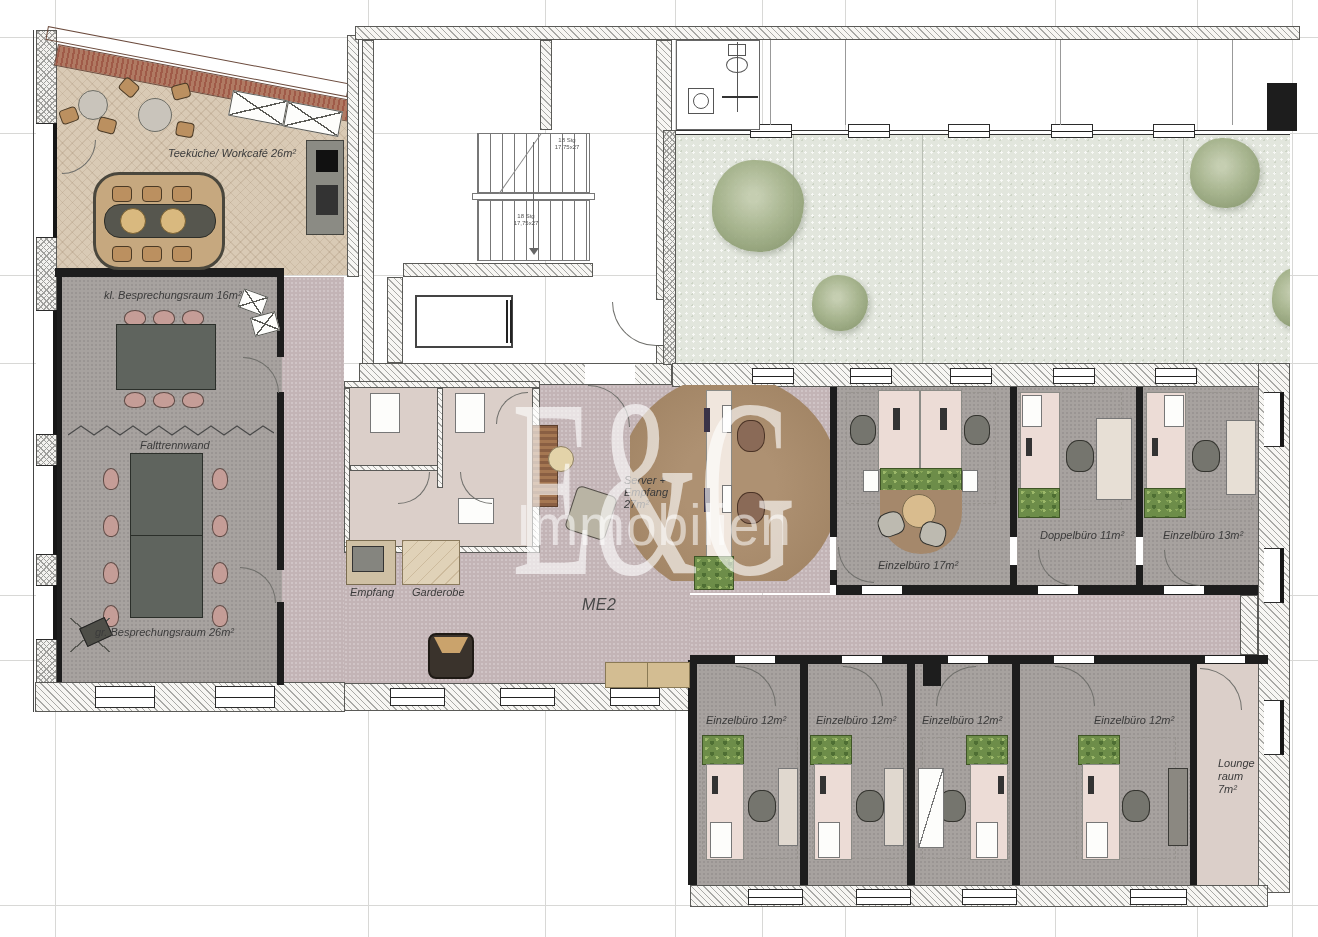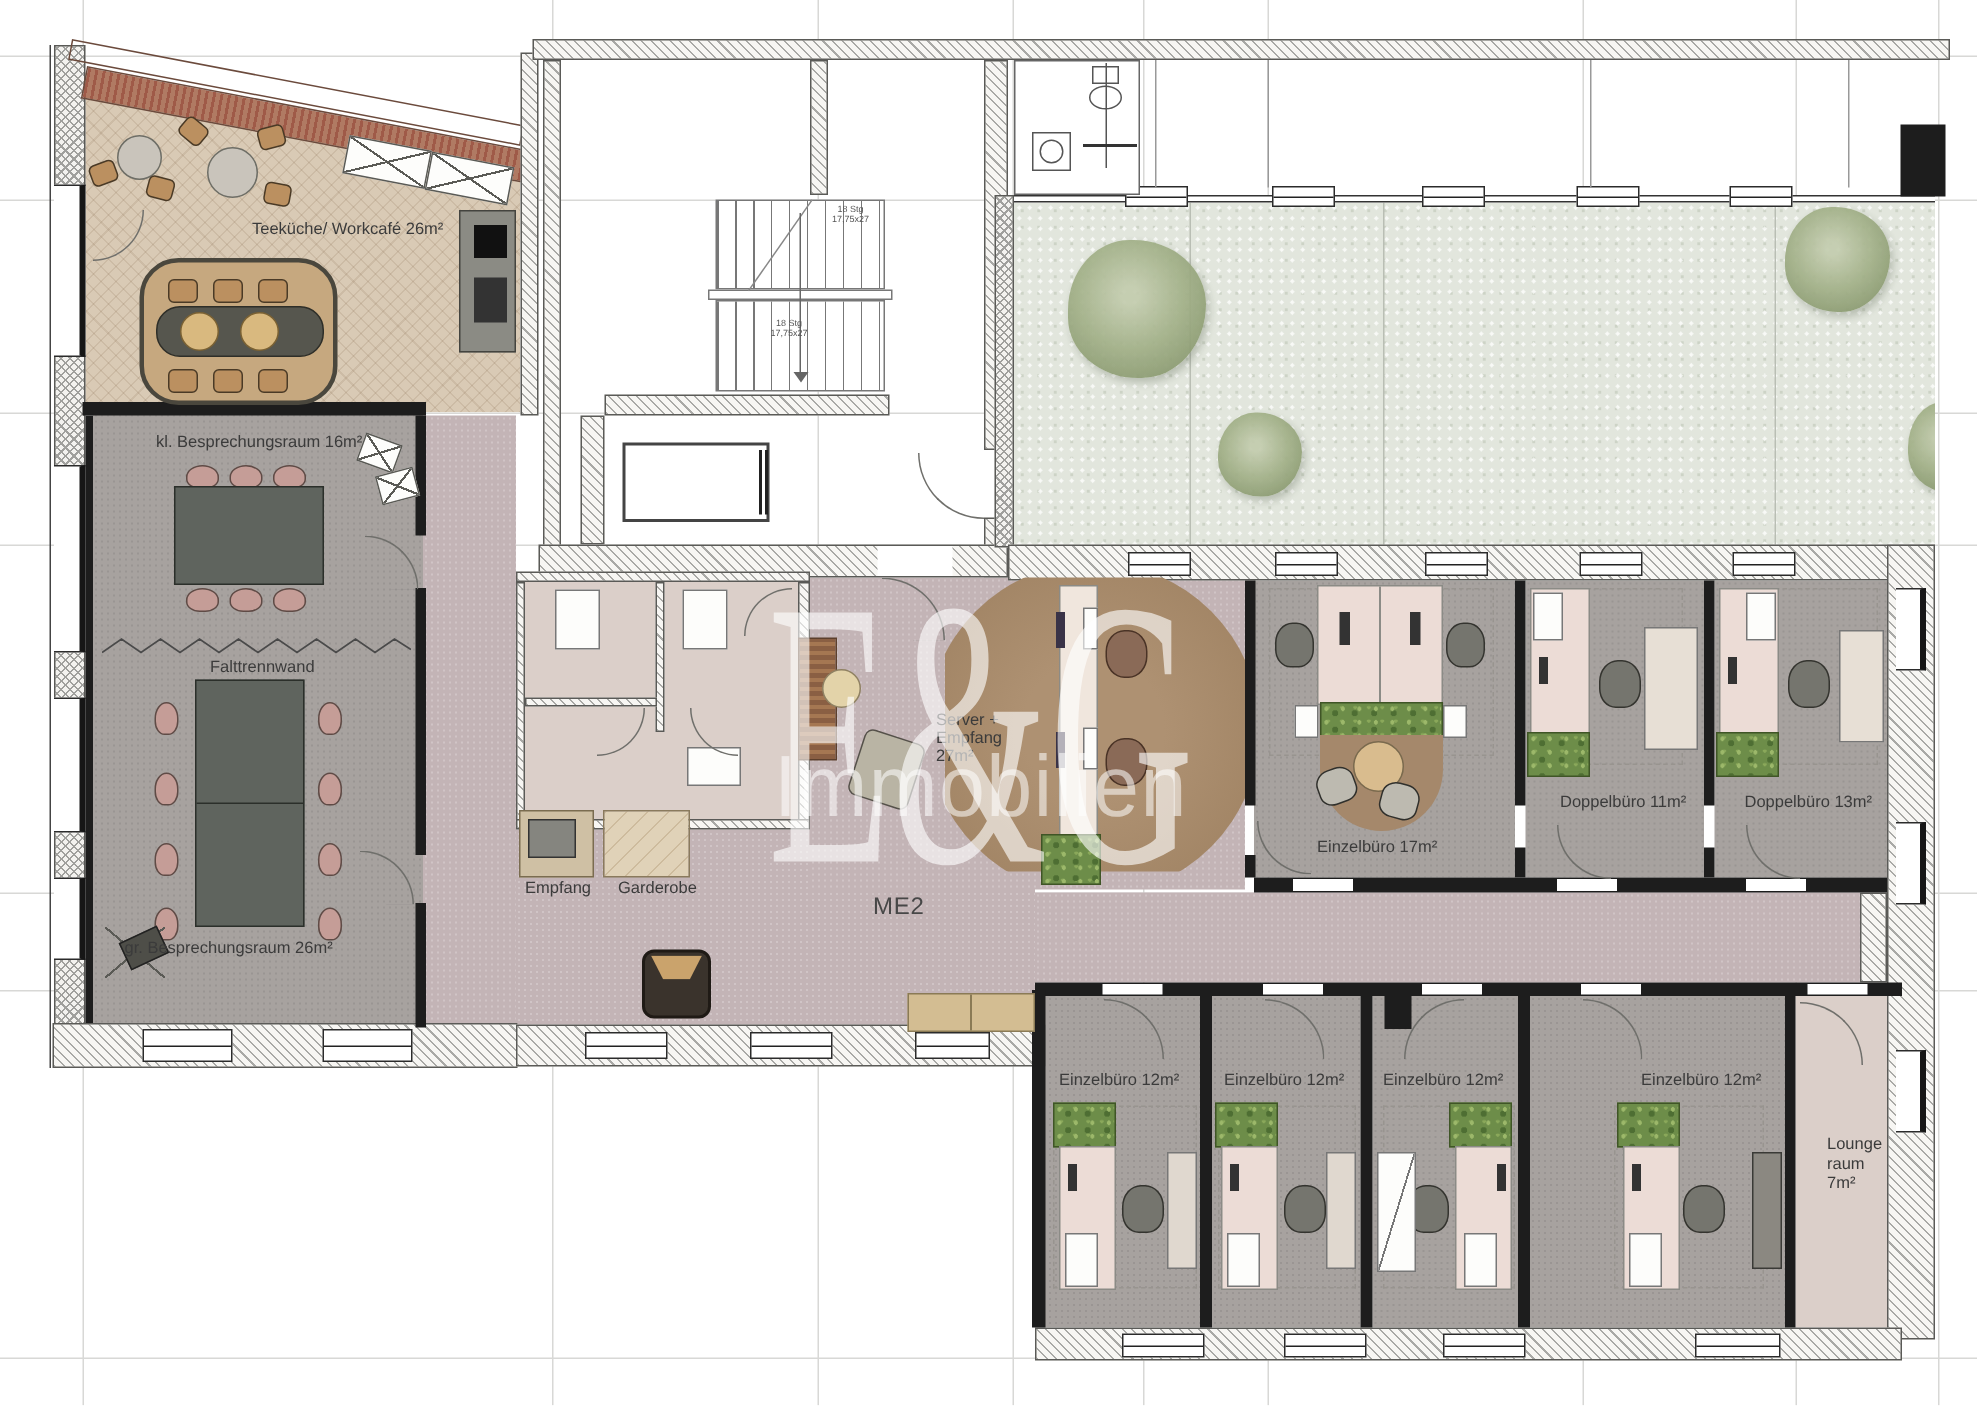--- a/index.html
+++ b/index.html
@@ -9,21 +9,21 @@
   .hx{background-color:#f7f6f3;background-image:repeating-linear-gradient(45deg,#a9a9a6 0,#a9a9a6 1px,transparent 1px,transparent 4.5px);border:1px solid #5a5a57;}
   .hx2{background-color:#f3f2ef;background-image:repeating-linear-gradient(45deg,#a0a09d 0,#a0a09d 1px,transparent 1px,transparent 4px),repeating-linear-gradient(-45deg,#a0a09d 0,#a0a09d 1px,transparent 1px,transparent 4px);border:1px solid #5a5a57;}
   .blk{background:#1d1d1d;}
   
   .fl-gray{background-color:#a7a29f;background-image:radial-gradient(rgba(0,0,0,.08) 1px,transparent 1px);background-size:4px 4px;}
   .fl-mauve{background-color:#c3b4b6;background-image:radial-gradient(rgba(255,255,255,.22) 1px,transparent 1px);background-size:4px 4px;}
   .fl-beige{background-color:#d9cab5;background-image:repeating-linear-gradient(45deg,rgba(120,90,60,.13) 0 1px,transparent 1px 7px),repeating-linear-gradient(-45deg,rgba(120,90,60,.13) 0 1px,transparent 1px 7px);}
   .fl-pink{background:#dbcfc9;}
   .fl-court{background-color:#e2e6dd;background-image:radial-gradient(rgba(255,255,255,.75) 1.3px,transparent 1.3px),radial-gradient(rgba(155,168,145,.30) 1px,transparent 1px);background-size:7px 7px,11px 11px;overflow:hidden;}
   
-  .lbl{font-size:11px;color:#3b3b3b;white-space:nowrap;}
+  .lbl{font-size:11px;color:#3b3b3b;white-space:nowrap;font-style:italic;}
   .lbl-sm{font-size:6px;line-height:7px;color:#555;text-align:center;white-space:nowrap;}
   .winH{background:#fff;border:1px solid #2b2b2b;background-image:linear-gradient(#222,#222);background-size:100% 1px;background-position:center;background-repeat:no-repeat;}
   .winV{background:#fff;border-top:1px solid #2b2b2b;border-bottom:1px solid #2b2b2b;border-right:4px solid #161616;}
   .stair{background:#fff;background-image:repeating-linear-gradient(90deg,#777 0 1px,transparent 1px 12px);border:1px solid #777;}
   .arc{border:0 solid #6f6f6b;background:transparent;}
   .arc-tl{border-radius:100% 0 0 0;border-top-width:1px;border-left-width:1px;}
   .arc-tr{border-radius:0 100% 0 0;border-top-width:1px;border-right-width:1px;}
   .arc-bl{border-radius:0 0 0 100%;border-bottom-width:1px;border-left-width:1px;}
   .arc-br{border-radius:0 0 100% 0;border-bottom-width:1px;border-right-width:1px;}
   .desk{background:#ecdcd6;border:1px solid #8b8b86;}
@@ -251,21 +251,21 @@
   <div class="abs chair-p" style="left:103px;top:468px;width:16px;height:22px"></div>
   <div class="abs chair-p" style="left:103px;top:515px;width:16px;height:22px"></div>
   <div class="abs chair-p" style="left:103px;top:562px;width:16px;height:22px"></div>
   <div class="abs chair-p" style="left:103px;top:605px;width:16px;height:22px"></div>
   <div class="abs chair-p" style="left:212px;top:468px;width:16px;height:22px"></div>
   <div class="abs chair-p" style="left:212px;top:515px;width:16px;height:22px"></div>
   <div class="abs chair-p" style="left:212px;top:562px;width:16px;height:22px"></div>
   <div class="abs chair-p" style="left:212px;top:605px;width:16px;height:22px"></div>
   <div class="abs xbox" style="left:70px;top:618px;width:40px;height:34px;background-color:transparent;border:none"></div>
   <div class="abs" style="left:82px;top:622px;width:28px;height:20px;background:#4e4e48;border:1px solid #222;transform:rotate(-25deg)"></div>
-  <div class="abs lbl" style="left:83px;top:626px">gr. Besprechungsraum 26m²</div>
+  <div class="abs lbl" style="left:95px;top:626px">gr. Besprechungsraum 26m²</div>
 
   <div class="abs cab" style="left:370px;top:393px;width:30px;height:40px"></div>
   <div class="abs cab" style="left:455px;top:393px;width:30px;height:40px"></div>
   <div class="abs cab" style="left:458px;top:498px;width:36px;height:26px"></div>
   <div class="abs arc arc-br" style="left:398px;top:472px;width:32px;height:32px"></div>
   <div class="abs arc arc-bl" style="left:460px;top:472px;width:32px;height:32px"></div>
   <div class="abs arc arc-tl" style="left:496px;top:392px;width:32px;height:32px"></div>
 
   <div class="abs" style="left:346px;top:540px;width:50px;height:45px;background:#cfc0a4;border:1px solid #7a6c50;box-sizing:border-box"></div>
   <div class="abs" style="left:352px;top:546px;width:32px;height:26px;background:#85857f;border:1px solid #333;box-sizing:border-box"></div>
@@ -324,21 +324,21 @@
   <div class="abs lbl" style="left:1040px;top:529px">Doppelbüro 11m²</div>
 
   <div class="abs dash" style="left:1148px;top:392px;width:104px;height:118px"></div>
   <div class="abs desk" style="left:1146px;top:392px;width:40px;height:112px"></div>
   <div class="abs cab" style="left:1164px;top:395px;width:20px;height:32px"></div>
   <div class="abs" style="left:1152px;top:438px;width:6px;height:18px;background:#333"></div>
   <div class="abs chair" style="left:1192px;top:440px;width:28px;height:32px"></div>
   <div class="abs plant" style="left:1144px;top:488px;width:42px;height:30px"></div>
   <div class="abs cab" style="left:1226px;top:420px;width:30px;height:75px;background:#e7dfd5"></div>
   <div class="abs arc arc-bl" style="left:1164px;top:550px;width:36px;height:36px"></div>
-  <div class="abs lbl" style="left:1163px;top:529px">Doppelbüro 13m²</div>
+  <div class="abs lbl" style="left:1163px;top:529px">Einzelbüro 13m²</div>
 
   <div class="abs arc arc-tr" style="left:736px;top:666px;width:40px;height:40px"></div>
   <div class="abs lbl" style="left:706px;top:714px">Einzelbüro 12m²</div>
   <div class="abs dash" style="left:702px;top:737px;width:96px;height:122px"></div>
   <div class="abs plant" style="left:702px;top:735px;width:42px;height:30px"></div>
   <div class="abs desk" style="left:706px;top:764px;width:38px;height:96px"></div>
   <div class="abs" style="left:712px;top:776px;width:6px;height:18px;background:#333"></div>
   <div class="abs cab" style="left:710px;top:822px;width:22px;height:36px"></div>
   <div class="abs chair" style="left:748px;top:790px;width:28px;height:32px"></div>
   <div class="abs cab" style="left:778px;top:768px;width:20px;height:78px;background:#e0d8cf"></div>

